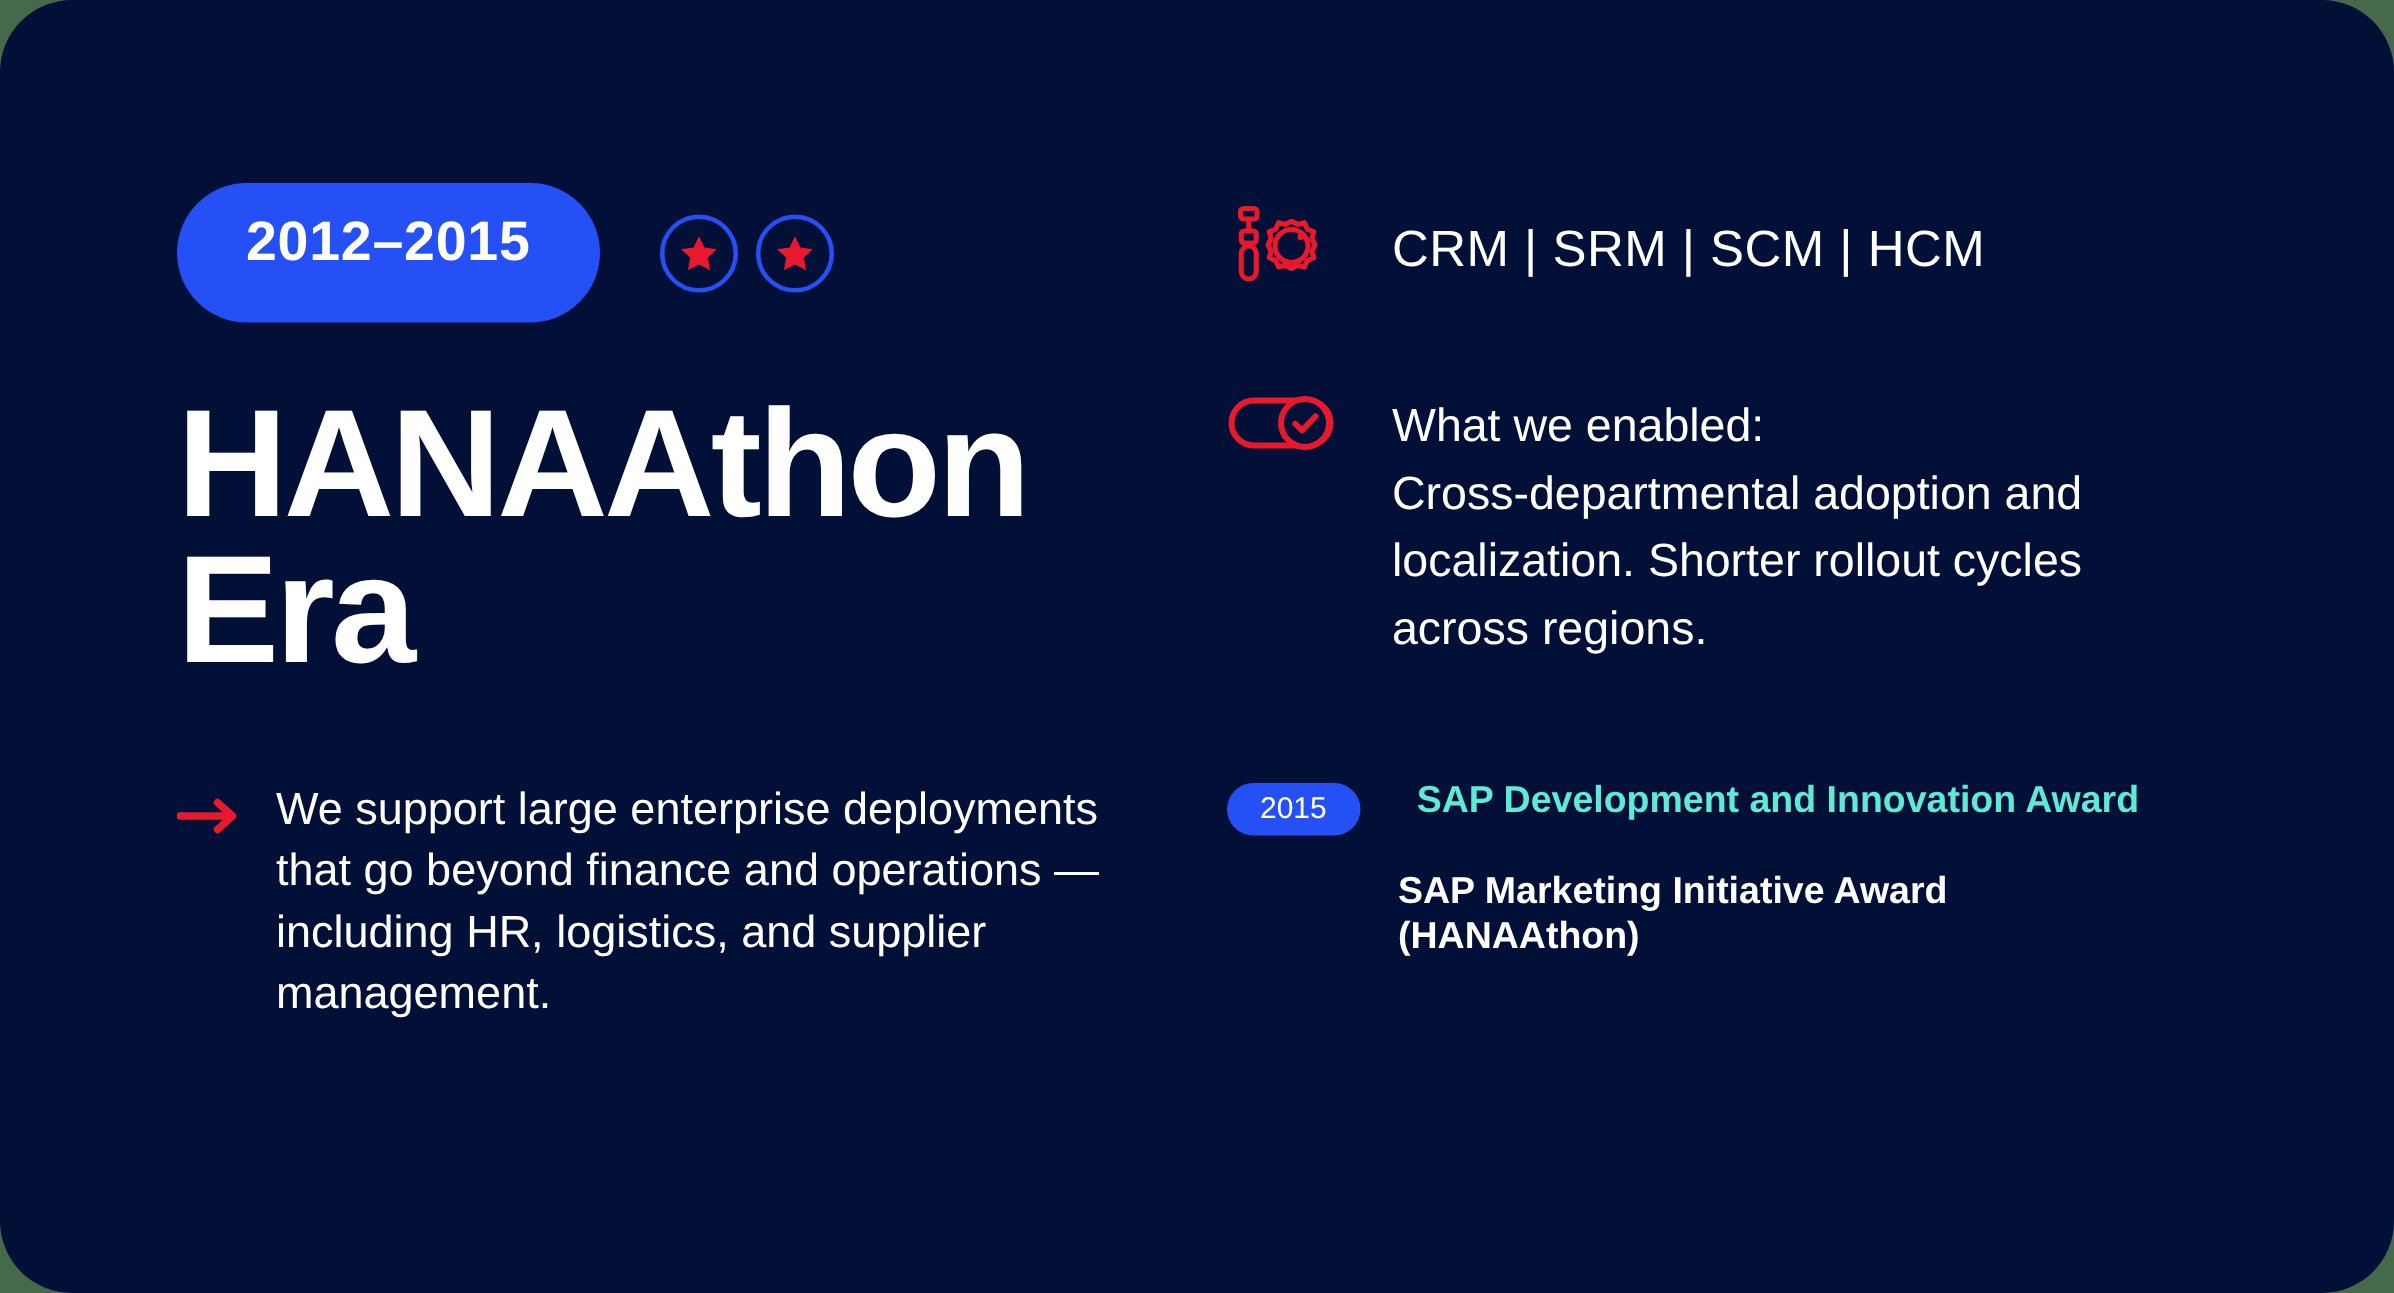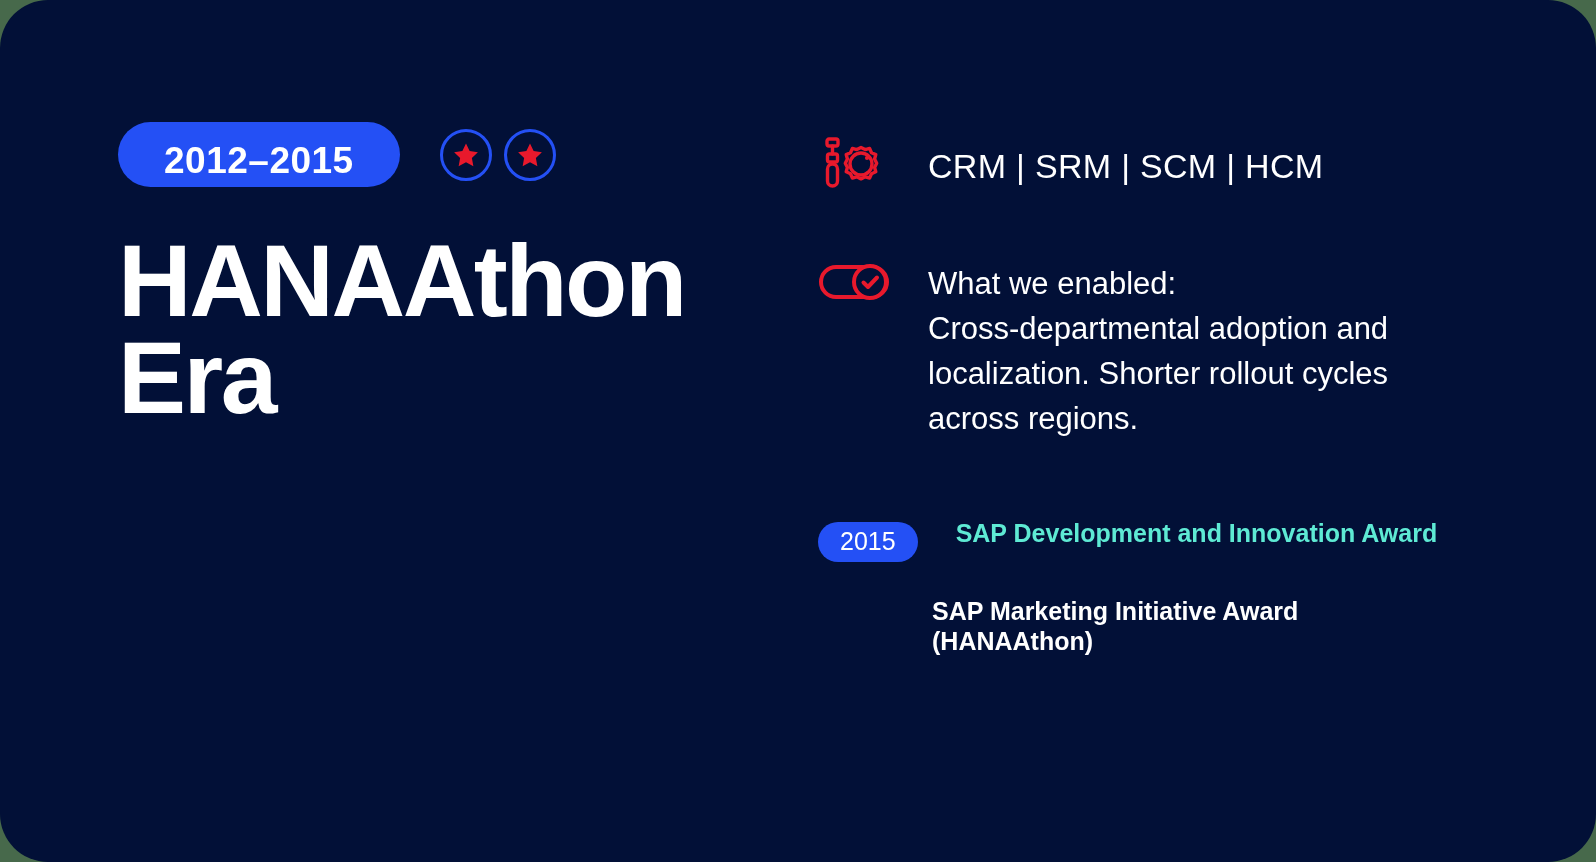--- a/index.html
+++ b/index.html
@@ -35,21 +35,21 @@
     display: flex;
     align-items: center;
     gap: 40px;
   }
   .era-pill {
     background: #2450F5;
     color: #ffffff;
     font-size: 37px;
     font-weight: 700;
     letter-spacing: 0.5px;
-    padding: 20px 46px 8px 46px;
+    padding: 20px 46px 36px 46px;
     border-radius: 999px;
     line-height: 1;
     white-space: nowrap;
   }
   .stars {
     display: flex;
     gap: 12px;
   }
   .star-circle {
     width: 52px;
@@ -138,36 +138,36 @@
   }
   .award-row {
     display: flex;
     align-items: flex-start;
     gap: 38px;
   }
   .year-badge {
     flex: 0 0 auto;
     background: #2450F5;
     color: #ffffff;
-    font-size: 25px;
+    font-size: 20px;
     font-weight: 500;
     border-radius: 999px;
     padding: 7px 22px 8px 22px;
     line-height: 1;
     margin-top: 4px;
   }
   .award-text {
     color: #5eead4;
     font-size: 25px;
     font-weight: 600;
     line-height: 1.22;
     max-width: 560px;
   }
   .award-row-2 {
-    margin-top: 34px;
+    margin-top: 22px;
     margin-left: 114px;
   }
   .award-text-2 {
     color: #ffffff;
     font-size: 25px;
     font-weight: 600;
     line-height: 1.22;
     max-width: 520px;
   }
 </style>
@@ -195,20 +195,29 @@
               </svg>
           </span>
         </div>
       </div>
     </div>
 
     <div class="headline">
       <div>HANAAthon Era</div>
     </div>
 
+    <div class="support-row">
+      <span class="arrow-icon">
+        <svg width="44" height="26" viewBox="0 0 44 26">
+          <path d="M2 13 H36" stroke="#E8192C" stroke-width="5" stroke-linecap="round" fill="none"></path>
+          <path d="M27 4 L37 13 L27 22" stroke="#E8192C" stroke-width="5" stroke-linecap="round" stroke-linejoin="round" fill="none"></path>
+        </svg>
+      </span>
+      <div class="support-text">We support large enterprise deployments that go beyond finance and operations — including HR, logistics, and supplier management.</div>
+    </div>
   </div>
 
   <div class="right-col">
 
     <div class="r-row">
       <span class="r-icon">
         <svg width="66" height="58" viewBox="0 0 66 58">
           <g stroke="#E8192C" stroke-width="3.4" fill="none" stroke-linecap="round" stroke-linejoin="round">
             <rect x="9" y="3" width="11" height="7" rx="2"></rect>
             <path d="M14.5 10 V18"></path>

